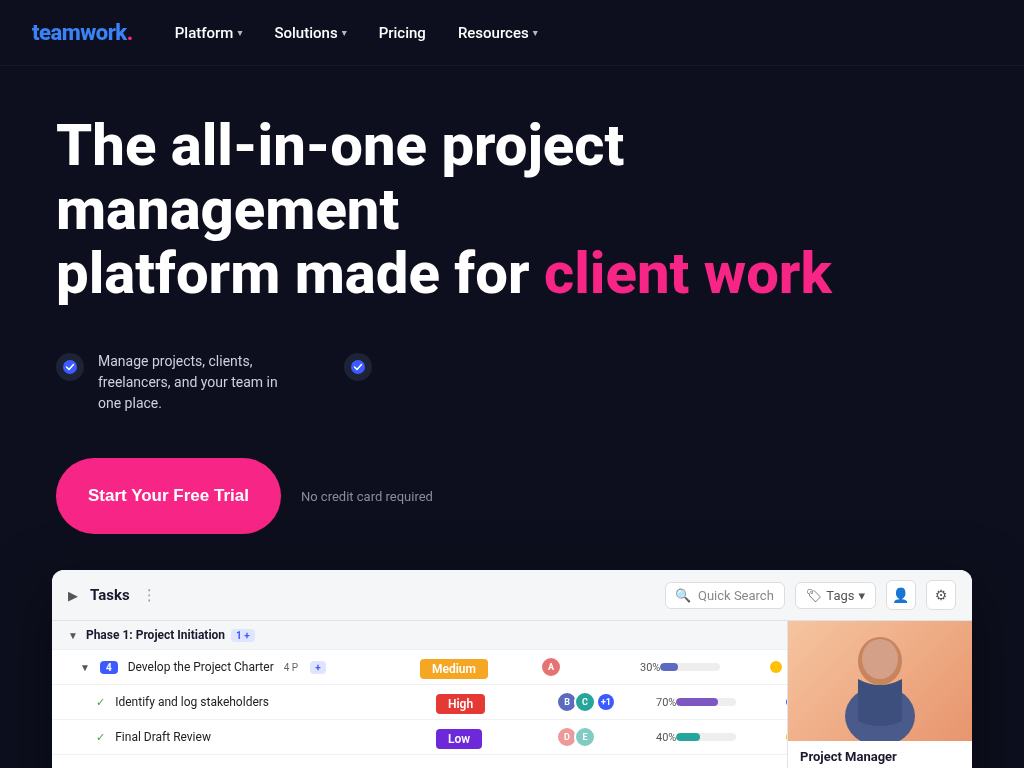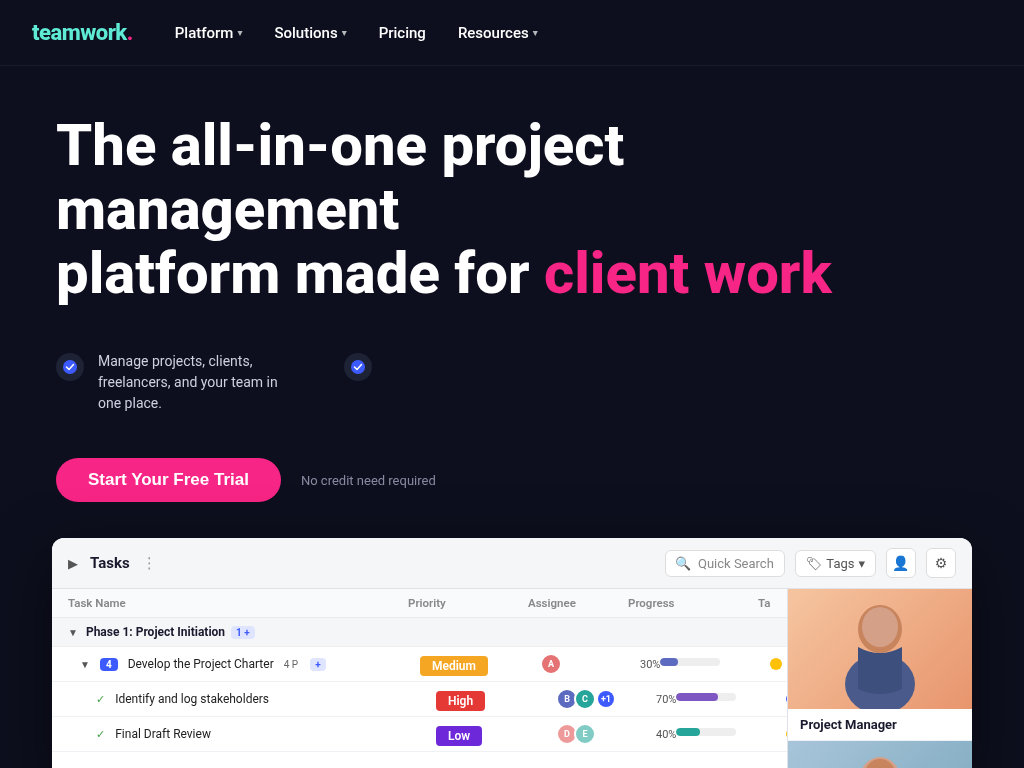--- a/index.html
+++ b/index.html
@@ -14,21 +14,21 @@
       background: #0d0f1e;
       border-bottom: 1px solid rgba(255,255,255,0.05);
     }
     .logo {
       font-size: 22px;
       font-weight: 800;
       color: #fff;
       letter-spacing: -0.5px;
       margin-right: 28px;
     }
-    .logo span { color: #5eead4; }
+    .logo span { color: #3b82f6; }
     .nav-items { display: flex; align-items: center; gap: 4px; flex: 1; }
     .nav-item {
       display: flex; align-items: center; gap: 4px;
       padding: 8px 14px; color: #fff; font-size: 15px; font-weight: 500;
       cursor: pointer; border-radius: 6px; transition: background 0.2s;
     }
     .chevron { font-size: 10px; opacity: 0.7; }
     .nav-right { display: flex; align-items: center; gap: 16px; }
     .contact-sales { color: #fff; font-size: 15px; cursor: pointer; }
     .log-in { color: #fff; font-size: 15px; cursor: pointer; }
@@ -82,21 +82,21 @@
     }
     .check-icon svg { width: 14px; height: 14px; }
     .feature-text { font-size: 14px; color: #ccd0e0; line-height: 1.5; }
 
     
     .cta-row { display: flex; align-items: center; gap: 20px; margin-bottom: 0; }
     .cta-btn {
       background: #f72585;
       color: #fff;
       border: none;
-      padding: 12px 32px;
+      padding: 28px 32px;
       border-radius: 50px;
       font-size: 17px;
       font-weight: 700;
       cursor: pointer;
       white-space: nowrap;
     }
     .no-cc { font-size: 13px; color: #888ba0; }
 
     
     .dashboard-preview {
@@ -181,21 +181,21 @@
     .low { background: #6d28d9; }
     .col-assignee-cell { flex: 0 0 100px; display: flex; align-items: center; gap: -4px; }
     .avatar-sm {
       width: 22px; height: 22px; border-radius: 50%;
       border: 2px solid #fff;
       display: inline-flex; align-items: center; justify-content: center;
       font-size: 9px; font-weight: 700; color: #fff;
       margin-left: -4px;
     }
     .avatar-sm:first-child { margin-left: 0; }
-    .progress-col { flex: 0 0 130px; display: flex; align-items: flex-start; gap: 0; font-size: 11px; color: #555; }
+    .progress-col { flex: 0 0 130px; display: flex; align-items: center; gap: 0; font-size: 11px; color: #555; }
     .progress-bar-wrap { width: 60px; height: 8px; background: #eee; border-radius: 4px; overflow: hidden; }
     .progress-fill { height: 100%; border-radius: 4px; }
     .p-blue { background: #5c6bc0; }
     .p-purple { background: #7e57c2; }
     .p-teal { background: #26a69a; }
     .col-ta-cell { flex: 0 0 60px; display: flex; align-items: center; }
     .ta-dot { width: 12px; height: 12px; border-radius: 50%; }
     .ta-yellow { background: #ffc107; }
     .ta-blue { background: #3d5aff; }
 
@@ -304,21 +304,21 @@
         <svg viewBox="0 0 14 14" fill="none">
           <circle cx="7" cy="7" r="7" fill="#3d5aff"></circle>
           <path d="M3.5 7l2.5 2.5 4.5-5" stroke="#fff" stroke-width="1.5" stroke-linecap="round" stroke-linejoin="round"></path>
         </svg>
       </div>
     </div>
   </div>
 
   <div class="cta-row">
     <button class="cta-btn">Start Your Free Trial</button>
-    <span class="no-cc">No credit need required</span>
+    <span class="no-cc">No credit card required</span>
   </div>
 </div>
 
 <div class="dashboard-preview">
 
   <div class="dash-header">
     <span class="dash-chevron">▶</span>
     <span class="tasks-label">Tasks</span>
     <span class="tasks-dots">⋮</span>
     <div class="dash-header-right">
@@ -334,27 +334,20 @@
       <div class="person-icon">
         <span>👤</span>
       </div>
       <div class="settings-icon">
         <span>⚙</span>
       </div>
     </div>
   </div>
 
   <div style="position:relative;">
-    <div class="dash-table-header">
-      <div class="col-name">Task Name</div>
-      <div class="col-priority">Priority</div>
-      <div class="col-assignee">Assignee</div>
-      <div class="col-progress">Progress</div>
-      <div class="col-ta">Ta</div>
-    </div>
 
     <div class="phase-row">
       <span class="expand-arrow">▼</span>
       <span style="margin-left:4px;">Phase 1: Project Initiation</span>
       <span class="phase-plus">1 +</span>
     </div>
 
     <div class="task-row" style="padding-left:28px;">
       <div class="task-name-col">
         <span class="expand-arrow">▼</span>

